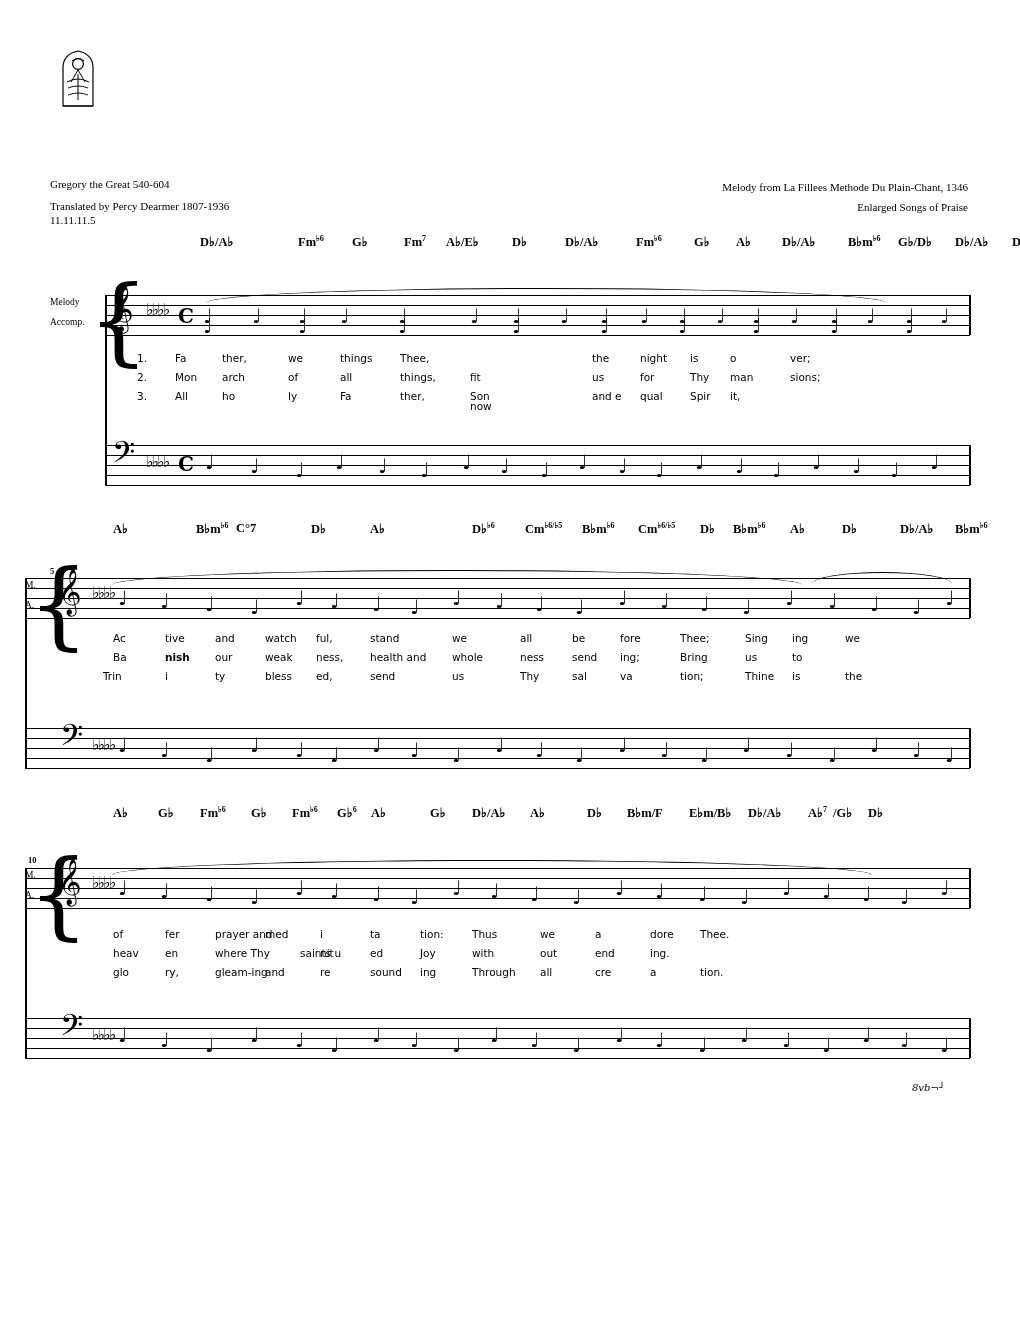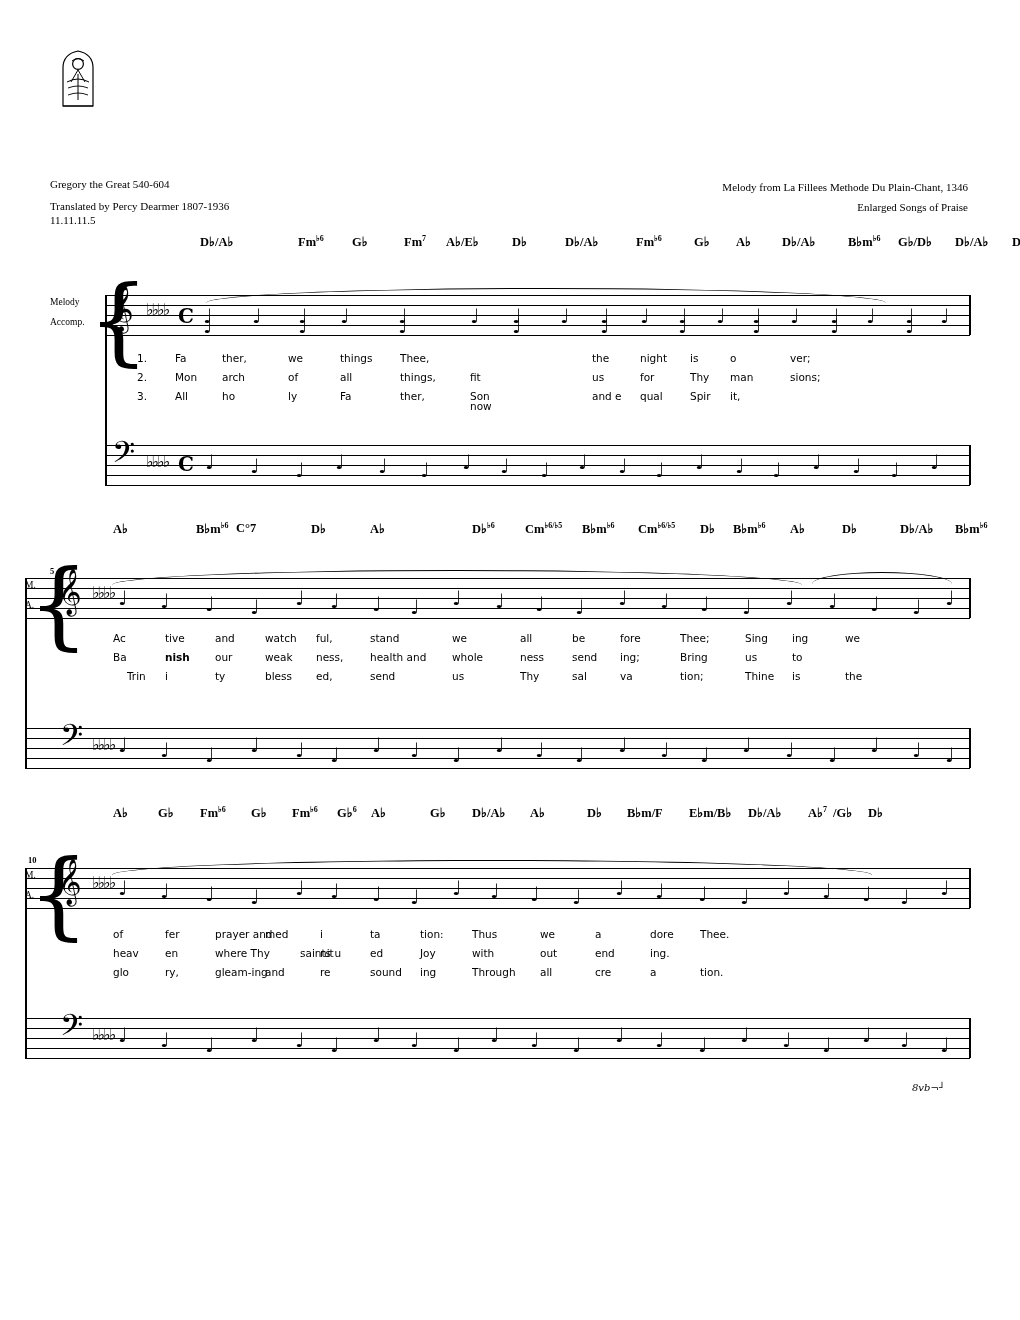--- a/index.html
+++ b/index.html
@@ -250,21 +250,21 @@
         <span class="lyr" style="left: 370px;">health and</span>
         <span class="lyr" style="left: 452px;">whole</span>
         <span class="lyr" style="left: 520px;">ness</span>
         <span class="lyr" style="left: 572px;">send</span>
         <span class="lyr" style="left: 620px;">ing;</span>
         <span class="lyr" style="left: 680px;">Bring</span>
         <span class="lyr" style="left: 745px;">us</span>
         <span class="lyr" style="left: 792px;">to</span>
       </div>
     <div class="lyricline" style="top:670px;left:0;width:1020px;">
-        <span class="lyr" style="left: 127px;">Trin</span>
+        <span class="lyr" style="left: 103px;">Trin</span>
         <span class="lyr" style="left: 165px;">i</span>
         <span class="lyr" style="left: 215px;">ty</span>
         <span class="lyr" style="left: 265px;">bless</span>
         <span class="lyr" style="left: 316px;">ed,</span>
         <span class="lyr" style="left: 370px;">send</span>
         <span class="lyr" style="left: 452px;">us</span>
         <span class="lyr" style="left: 520px;">Thy</span>
         <span class="lyr" style="left: 572px;">sal</span>
         <span class="lyr" style="left: 620px;">va</span>
         <span class="lyr" style="left: 680px;">tion;</span>

